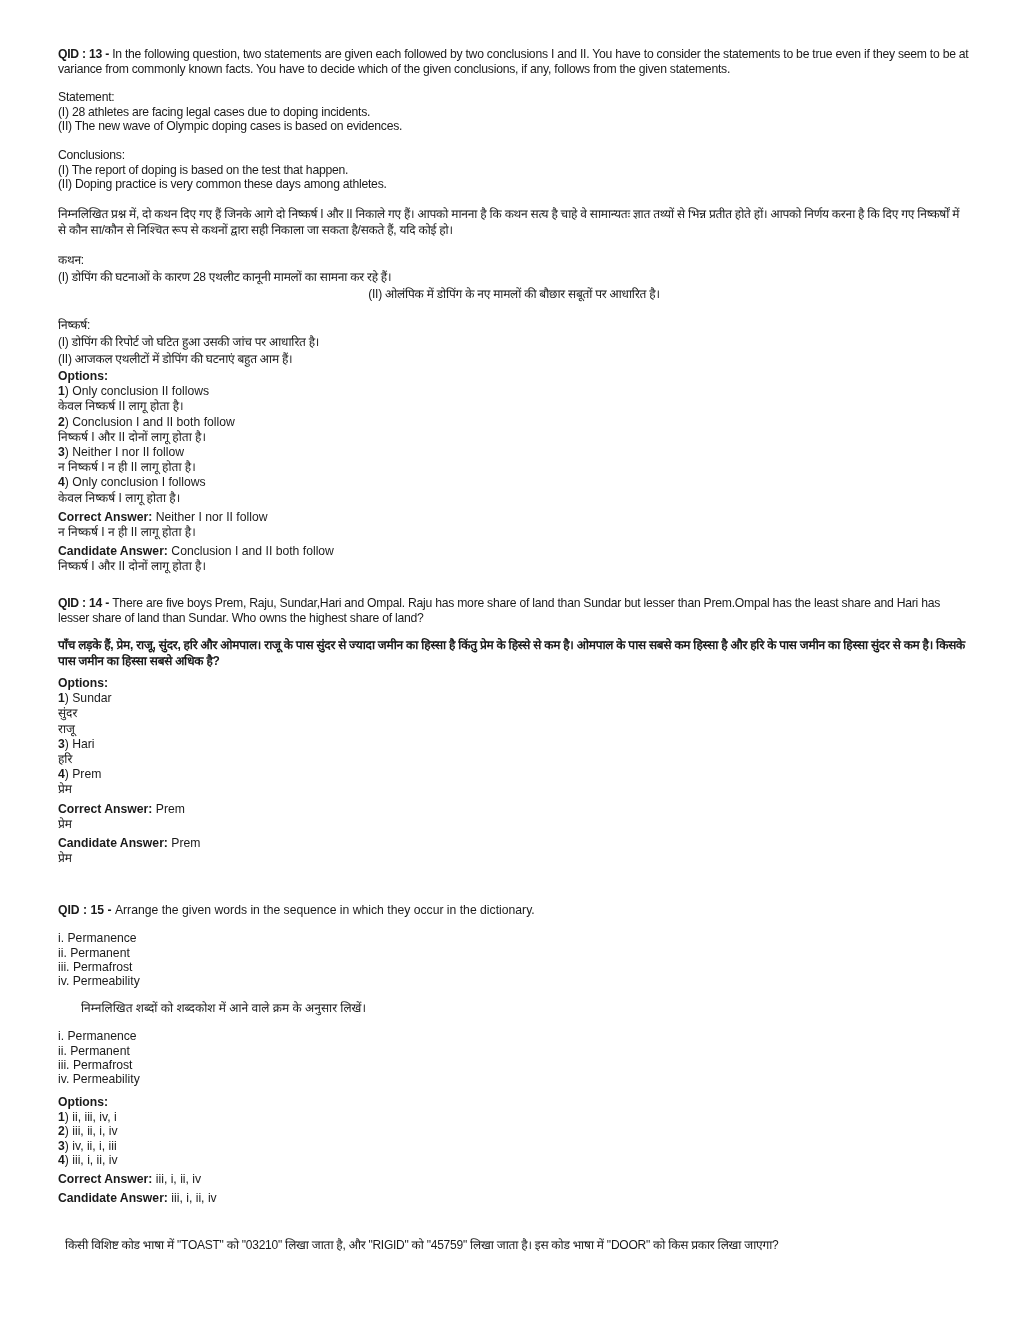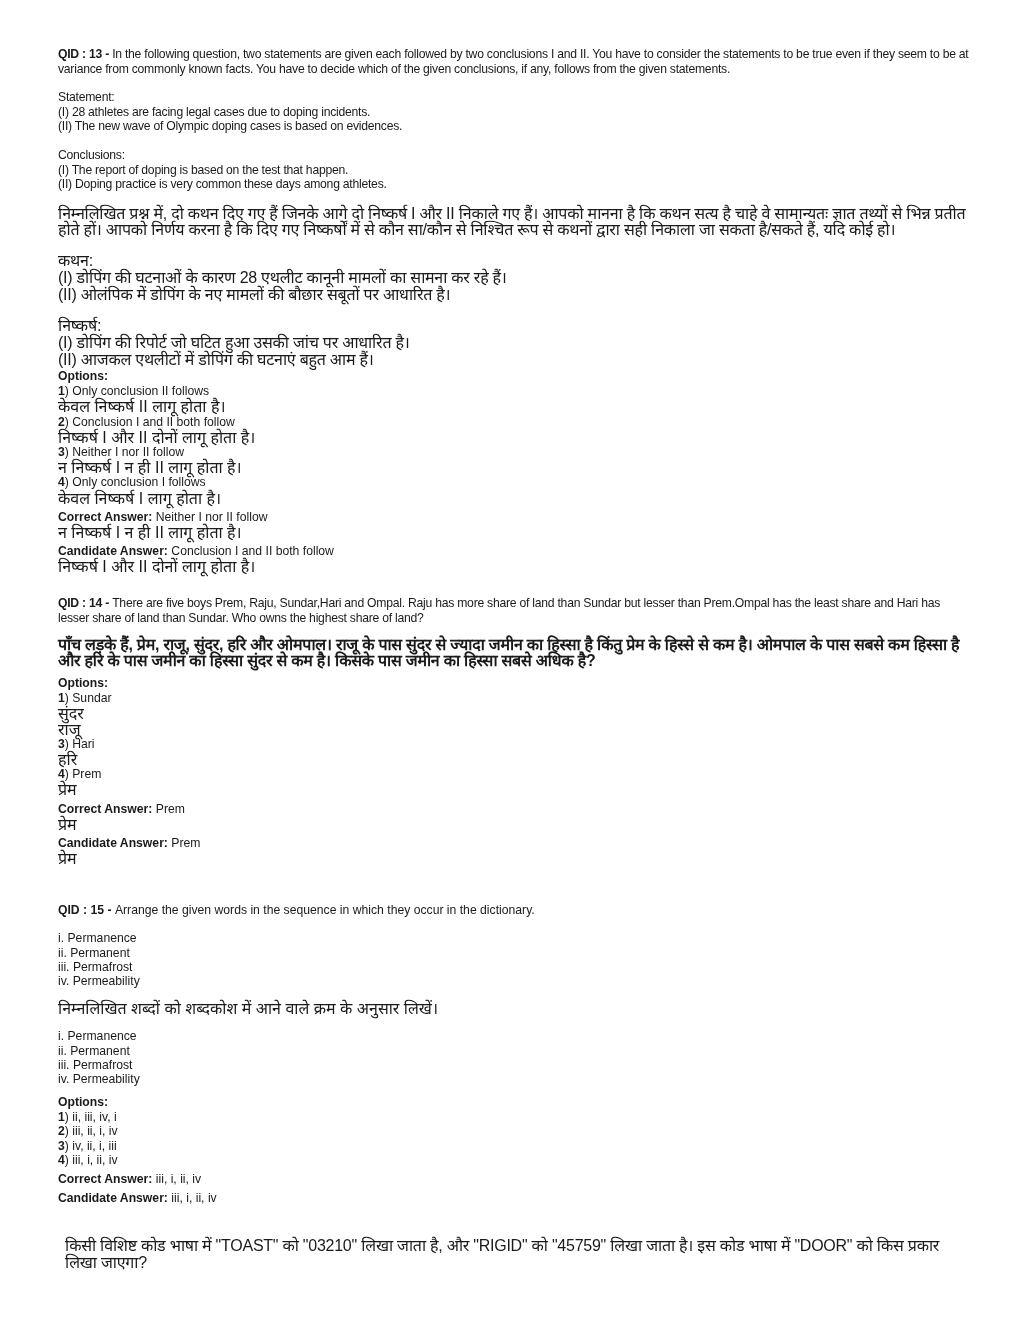--- a/index.html
+++ b/index.html
@@ -12,42 +12,42 @@
   .narrow { font-stretch: condensed; }
   .qid { font-weight: bold; margin-top: 44px; }
   .gap14 { height: 14px; }
   .gap12 { height: 12px; }
   .gap4 { height: 4px; }
   .line { white-space: nowrap; }
   .wrap { white-space: normal; }
   .opt-head { font-weight: bold; }
   .num { font-weight: bold; }
   .label { font-weight: bold; }
-  .hindi { font-size: 16px; }
+  .hindi { font-size: 12px; }
   .section { position: absolute; left: 58px; width: 912px; }
 </style>
 </head>
 <body>
 
 <div class="section q" style="top:47px;">
   <div class="wrap narrow"><span class="qid">QID : 13</span><span class="qid"> - </span><span>In the following question, two statements are given each followed by two conclusions I and II. You have to consider the statements to be true even if they seem to be at variance from commonly known facts. You have to decide which of the given conclusions, if any, follows from the given statements.</span></div>
   <div class="gap14"></div>
   <div class="line narrow">Statement:</div>
   <div class="line narrow">(I) 28 athletes are facing legal cases due to doping incidents.</div>
   <div class="line narrow">(II) The new wave of Olympic doping cases is based on evidences.</div>
   <div class="gap14"></div>
   <div class="line narrow">Conclusions:</div>
   <div class="line narrow">(I) The report of doping is based on the test that happen.</div>
   <div class="line narrow">(II) Doping practice is very common these days among athletes.</div>
   <div class="gap14"></div>
   <div class="wrap hindi" style="line-height:16px;">निम्नलिखित प्रश्न में, दो कथन दिए गए हैं जिनके आगे दो निष्कर्ष I और II निकाले गए हैं। आपको मानना है कि कथन सत्य है चाहे वे सामान्यतः ज्ञात तथ्यों से भिन्न प्रतीत होते हों। आपको निर्णय करना है कि दिए गए निष्कर्षों में से कौन सा/कौन से निश्चित रूप से कथनों द्वारा सही निकाला जा सकता है/सकते हैं, यदि कोई हो।</div>
   <div class="gap14"></div>
   <div class="line hindi" style="line-height:17px;">कथन:</div>
   <div class="line hindi" style="line-height:17px;">(I) डोपिंग की घटनाओं के कारण 28 एथलीट कानूनी मामलों का सामना कर रहे हैं।</div>
-  <div class="line hindi" style="line-height:17px;">(II) ओलंपिक में डोपिंग के नए मामलों की बौछार सबूतों पर आधारित है।</div>
+  <div class="line hindi" style="line-height:17px;text-align:center;">(II) ओलंपिक में डोपिंग के नए मामलों की बौछार सबूतों पर आधारित है।</div>
   <div class="gap14"></div>
   <div class="line hindi" style="line-height:17px;">निष्कर्ष:</div>
   <div class="line hindi" style="line-height:17px;">(I) डोपिंग की रिपोर्ट जो घटित हुआ उसकी जांच पर आधारित है।</div>
   <div class="line hindi" style="line-height:17px;">(II) आजकल एथलीटों में डोपिंग की घटनाएं बहुत आम हैं।</div>
 </div>
 
 <div class="section q" style="top:369px; line-height:15.2px; letter-spacing:0;">
   <div class="opt-head">Options:</div>
   <div><span class="num">1</span>) <span>Only conclusion II follows</span></div>
   <div class="hindi">केवल निष्कर्ष II लागू होता है।</div>
@@ -89,21 +89,21 @@
 </div>
 
 <div class="section q" style="top:903px; line-height:14.3px; letter-spacing:0;">
   <div><span class="qid">QID : 15</span><span class="qid"> - </span><span>Arrange the given words in the sequence in which they occur in the dictionary.</span></div>
   <div class="gap14"></div>
   <div>i. Permanence</div>
   <div>ii. Permanent</div>
   <div>iii. Permafrost</div>
   <div>iv. Permeability</div>
   <div class="gap12"></div>
-  <div class="hindi" style="line-height:17px;">निम्नलिखित शब्दों को शब्दकोश में आने वाले क्रम के अनुसार लिखें।</div>
+  <div class="hindi" style="line-height:17px;margin-left:23px;">निम्नलिखित शब्दों को शब्दकोश में आने वाले क्रम के अनुसार लिखें।</div>
   <div class="gap12"></div>
   <div>i. Permanence</div>
   <div>ii. Permanent</div>
   <div>iii. Permafrost</div>
   <div>iv. Permeability</div>
 </div>
 
 <div class="section q" style="top:1095px; line-height:14.6px; letter-spacing:0;">
   <div class="opt-head">Options:</div>
   <div><span class="num">1</span>) <span>ii, iii, iv, i</span></div>

